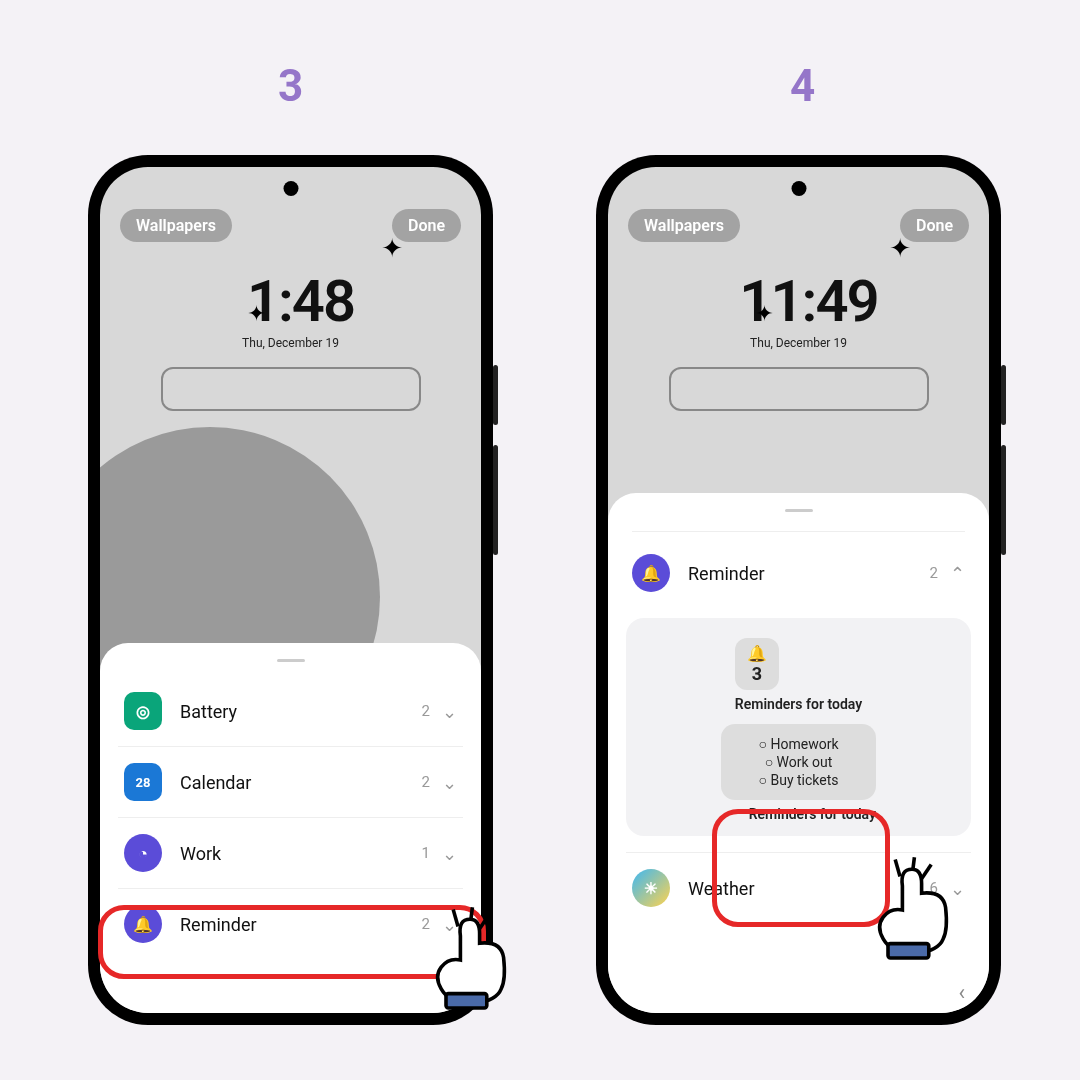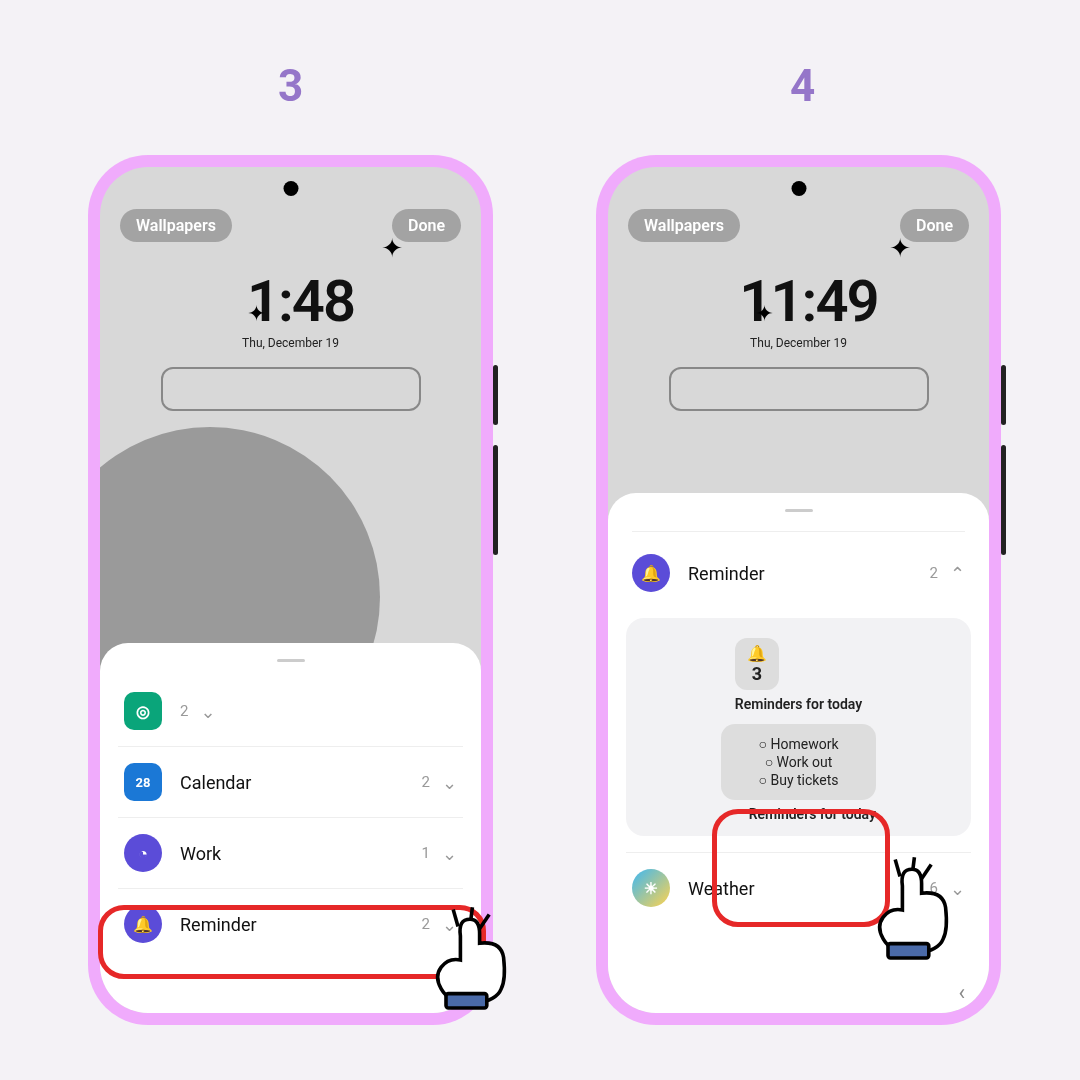--- a/index.html
+++ b/index.html
@@ -12,21 +12,21 @@
   .step-num {
     position: absolute;
     font-size: 44px;
     font-weight: 700;
     color: #9576c9;
   }
   .phone {
     position: absolute;
     width: 405px;
     height: 870px;
-    background: #f0abfc;
+    background: #000000;
     border-radius: 60px;
     padding: 12px;
   }
   .side-btn {
     position: absolute;
     background: #222;
     border-radius: 3px;
   }
   .screen {
     width: 100%; height: 100%;
@@ -195,20 +195,21 @@
       <div class="date" style="margin-top:-24px;">Thu, December 19</div>
     </div>
     <div class="slot"></div>
     <div class="planet"></div>
 
     <div class="sheet" style="height:370px;">
       <div class="grabber"></div>
 
       <div class="widget-row">
         <div class="w-icon" style="background:#0aa57a;">◎</div>
+        <div class="w-label">Battery</div>
         <div class="w-count">2</div>
         <div class="chev">⌄</div>
       </div>
       <div class="widget-row">
         <div class="w-icon" style="background:#1b78d6; font-size:13px;">28</div>
         <div class="w-label">Calendar</div>
         <div class="w-count">2</div>
         <div class="chev">⌄</div>
       </div>
       <div class="widget-row">

